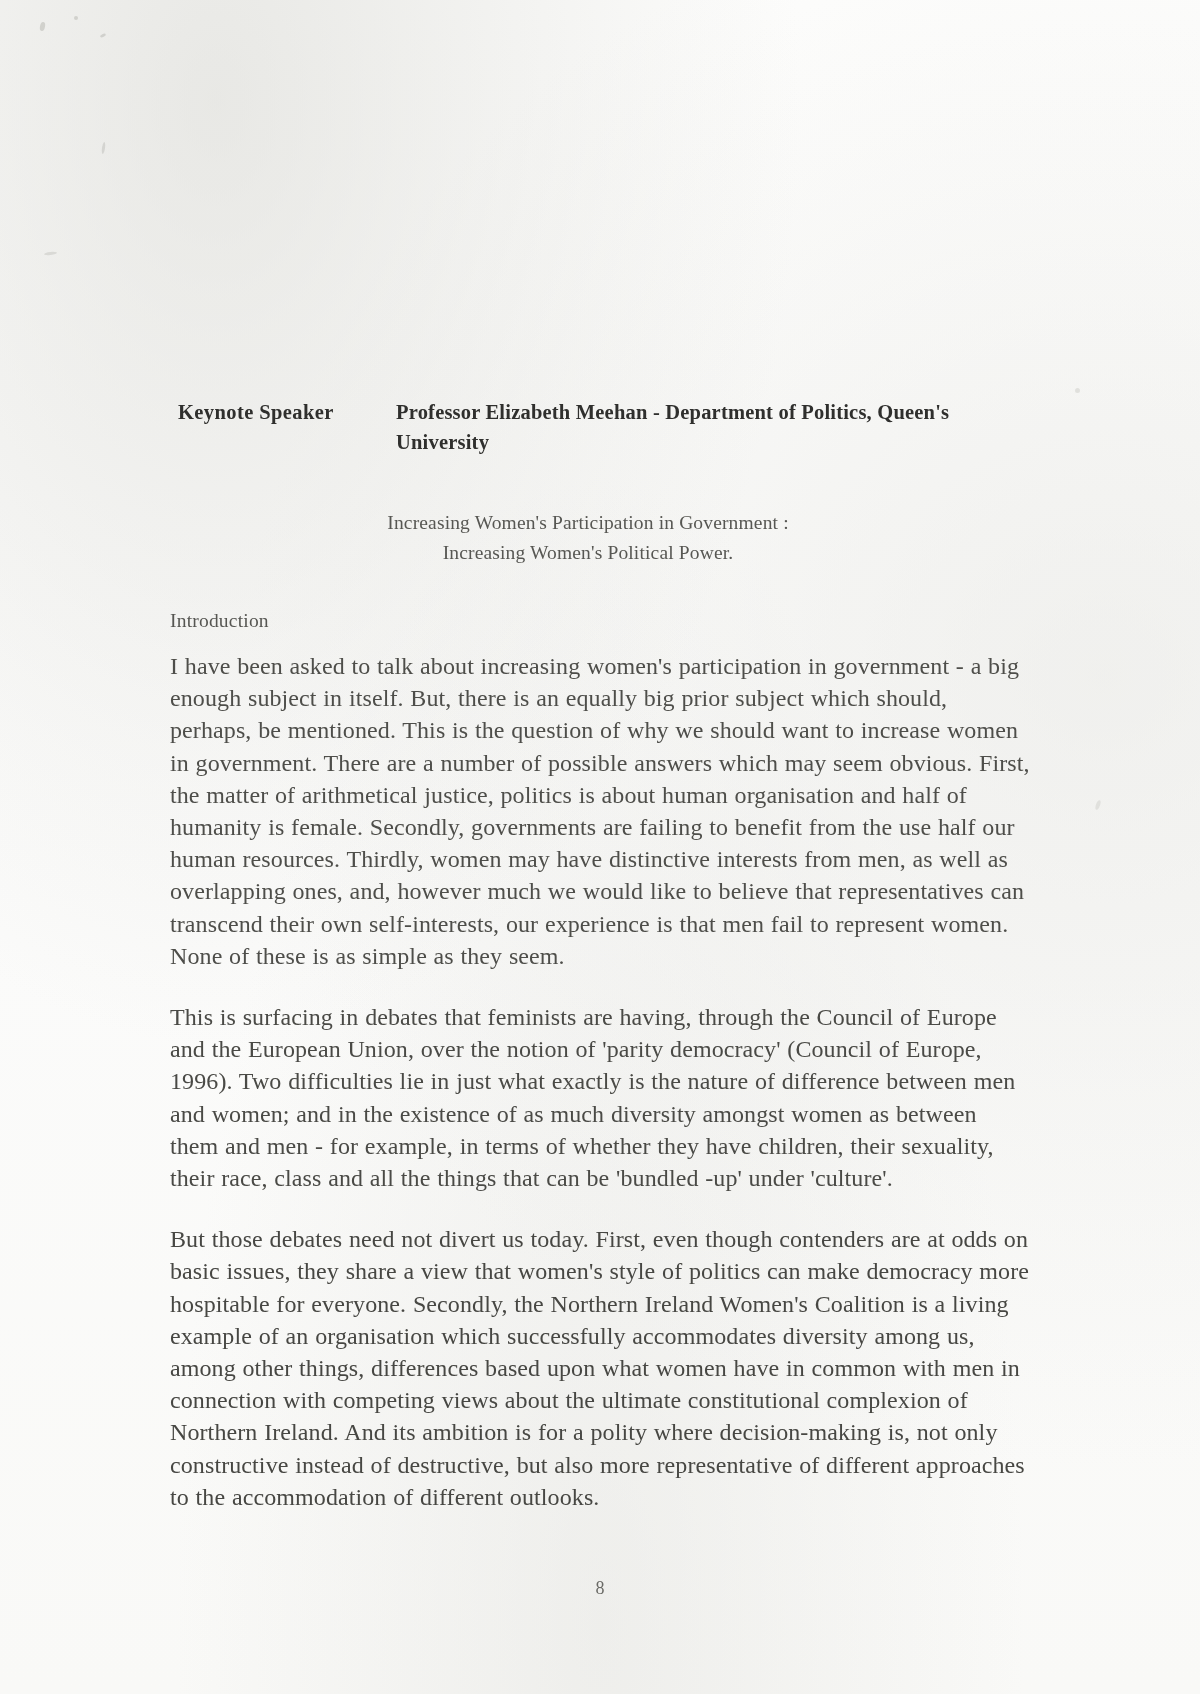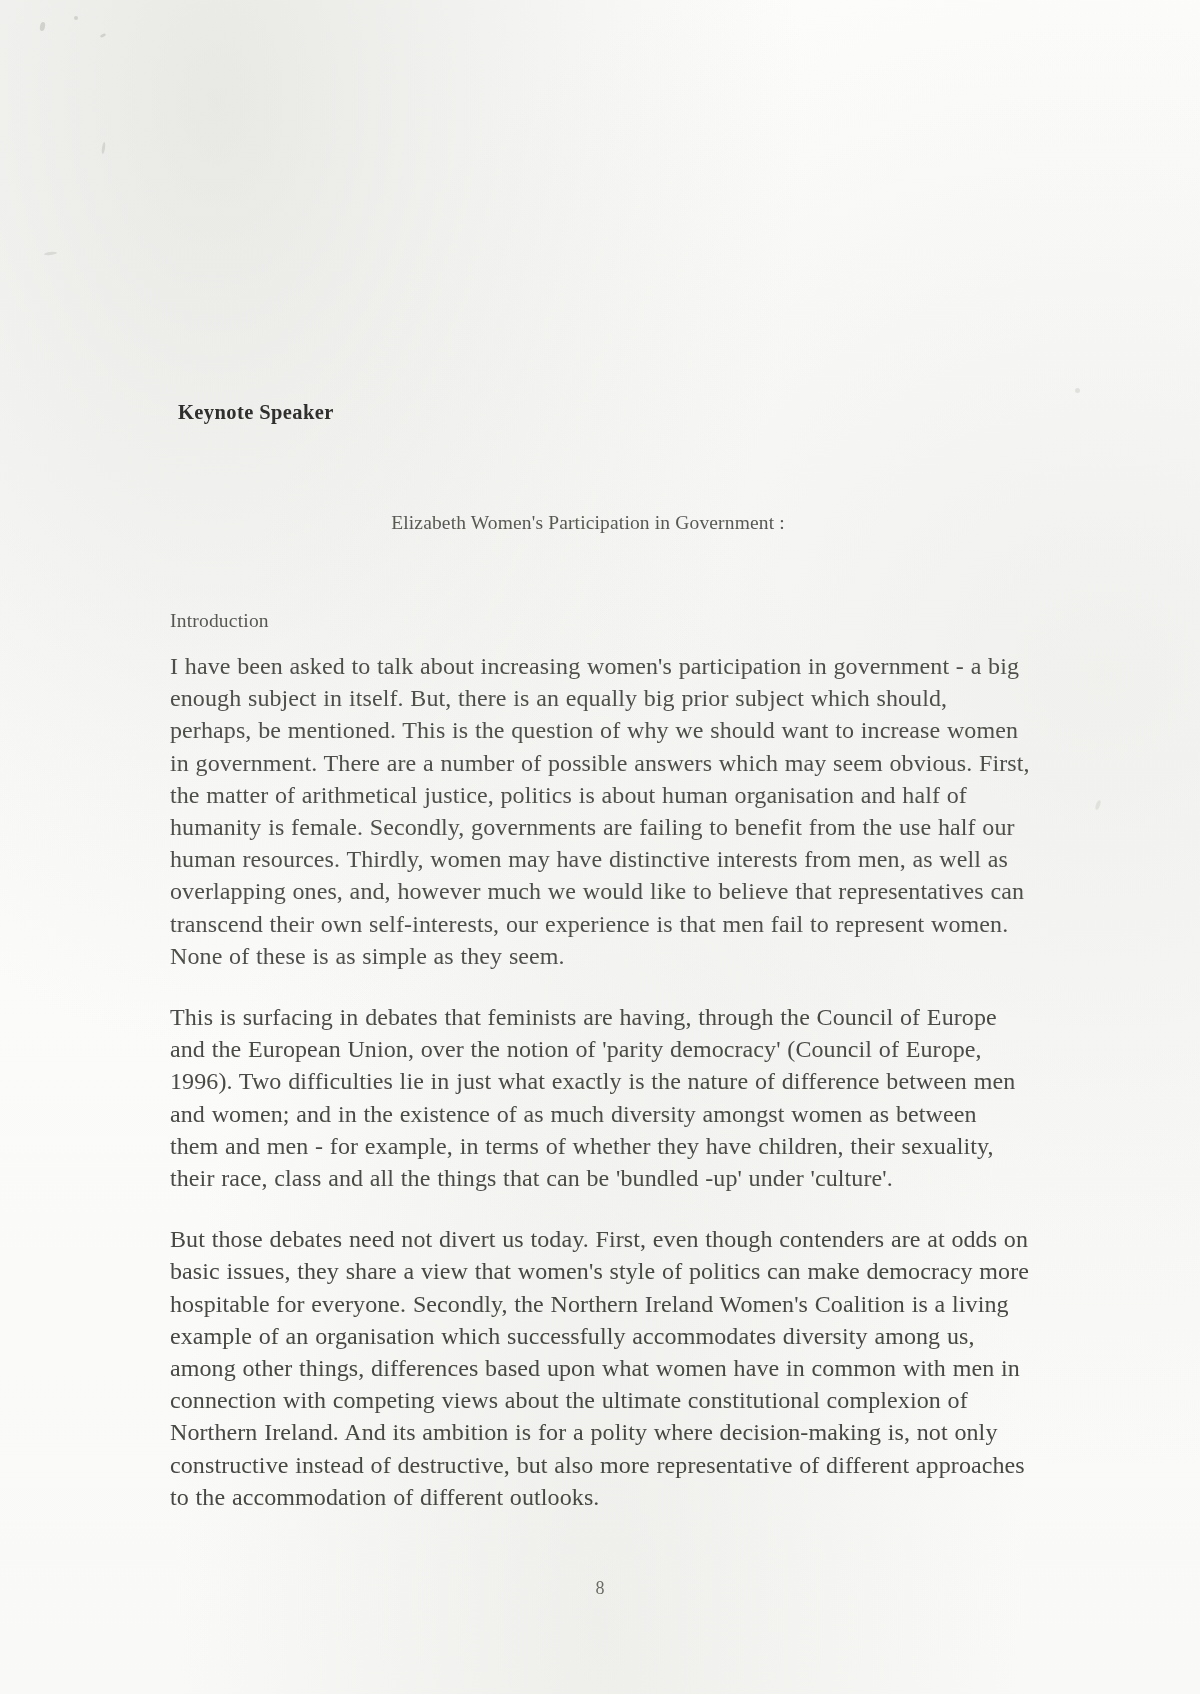--- a/index.html
+++ b/index.html
@@ -144,24 +144,26 @@
   <div class="speck s3"></div>
   <div class="speck s4"></div>
   <div class="speck s5"></div>
   <div class="speck s6"></div>
   <div class="speck s7"></div>
 
   <div class="content">
 
     <div class="keynote-row">
       <div class="keynote-label">Keynote Speaker</div>
+      <div class="keynote-value">Professor Elizabeth Meehan - Department of Politics, Queen's University</div>
     </div>
 
     <div class="doc-title">
-      <div>Elizabeth Women's Participation in Government :</div>
+      <div>Increasing Women's Participation in Government :</div>
+      <div>Increasing Women's Political Power.</div>
     </div>
 
     <div class="section-heading">Introduction</div>
 
     <div class="body-text">
       <p class="para p1">I have been asked to talk about increasing women's participation in government - a big enough subject in itself.  But, there is an equally big prior subject which should, perhaps, be mentioned.  This is the question of why we should want to increase women in government.  There are a number of possible answers which may seem obvious.  First, the matter of arithmetical justice, politics is about human organisation and half of humanity is female.  Secondly, governments are failing to benefit from the use half our human resources.  Thirdly, women may have distinctive interests from men, as well as overlapping ones, and, however much we would like to believe that representatives can transcend their own self-interests, our experience is that men fail to represent women.  None of these is as simple as they seem.</p>
       <p class="para p2">This is surfacing in debates that feminists are having, through the Council of Europe and the European Union, over the notion of 'parity democracy' (Council of Europe, 1996).  Two difficulties lie in just what exactly is the nature of difference between men and women; and in the existence of as much diversity amongst women as between them and men - for example, in terms of whether they have children, their sexuality, their race, class and all the things that can be 'bundled -up' under 'culture'.</p>
       <p class="para p3">But those debates need not divert us today.  First, even though contenders are at odds on basic issues, they share a view that women's style of politics can make democracy more hospitable for everyone.  Secondly, the Northern Ireland Women's Coalition is a living example of an organisation which successfully accommodates diversity among us, among other things, differences based upon what women have in common with men in connection with competing views about the ultimate constitutional complexion of Northern Ireland.  And its ambition is for a polity where decision-making is, not only constructive instead of destructive, but also more representative of different approaches to the accommodation of different outlooks.</p>
     </div>
 

